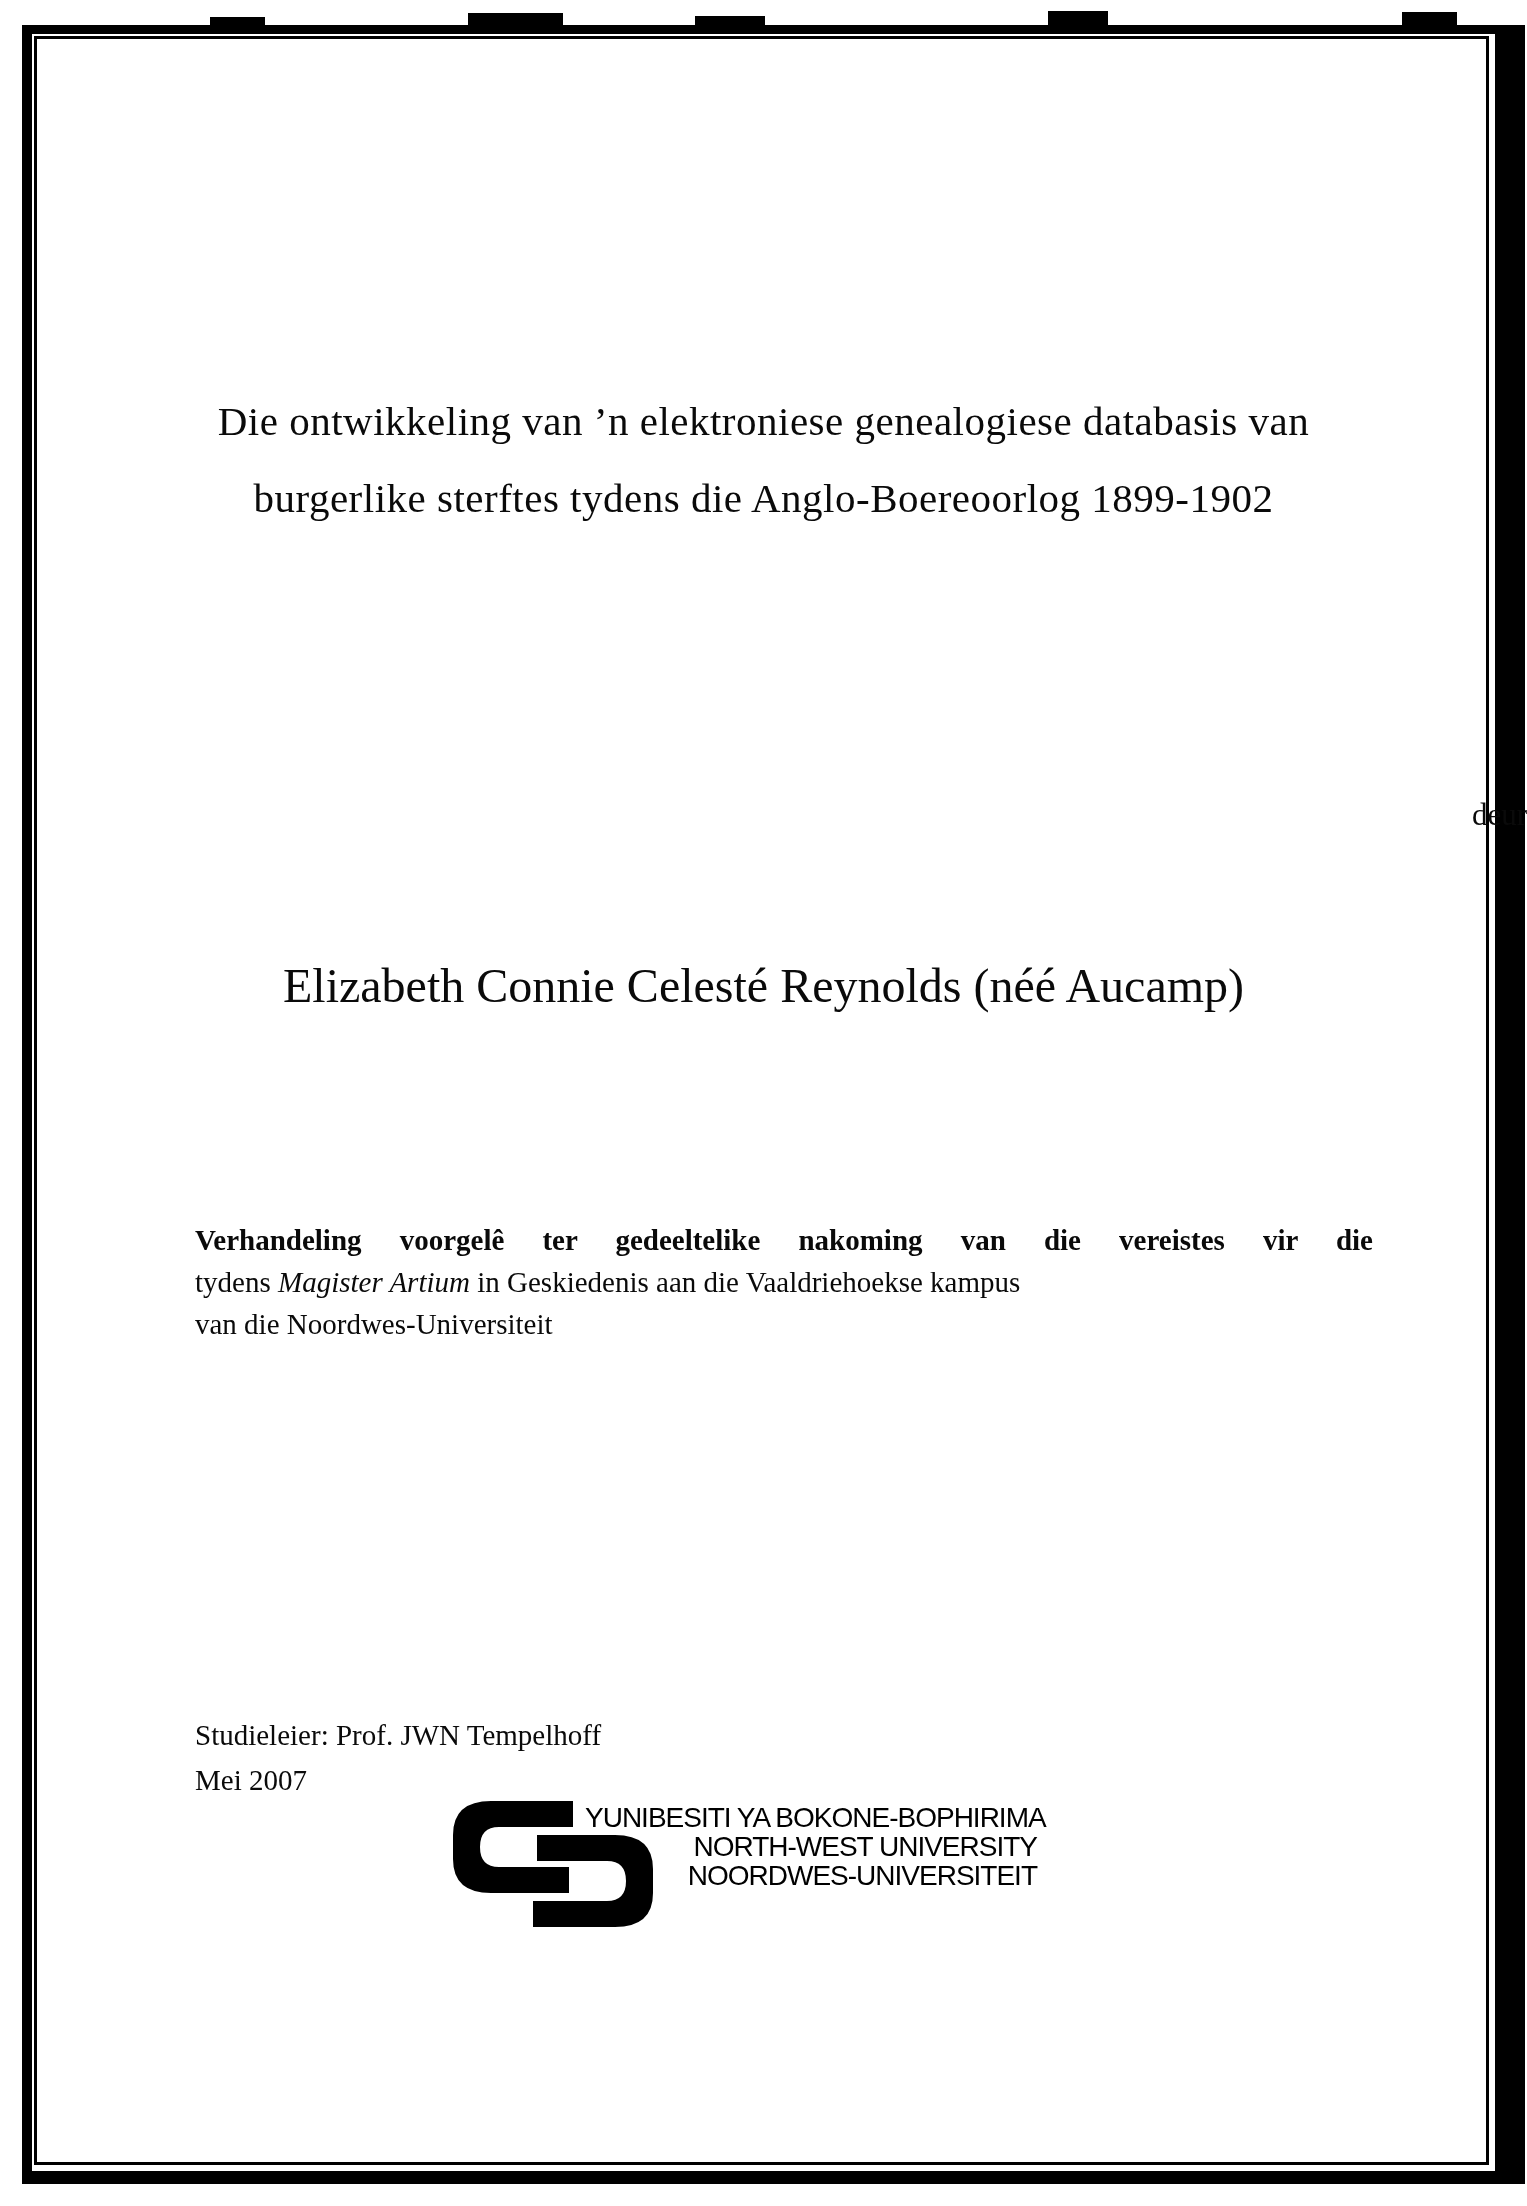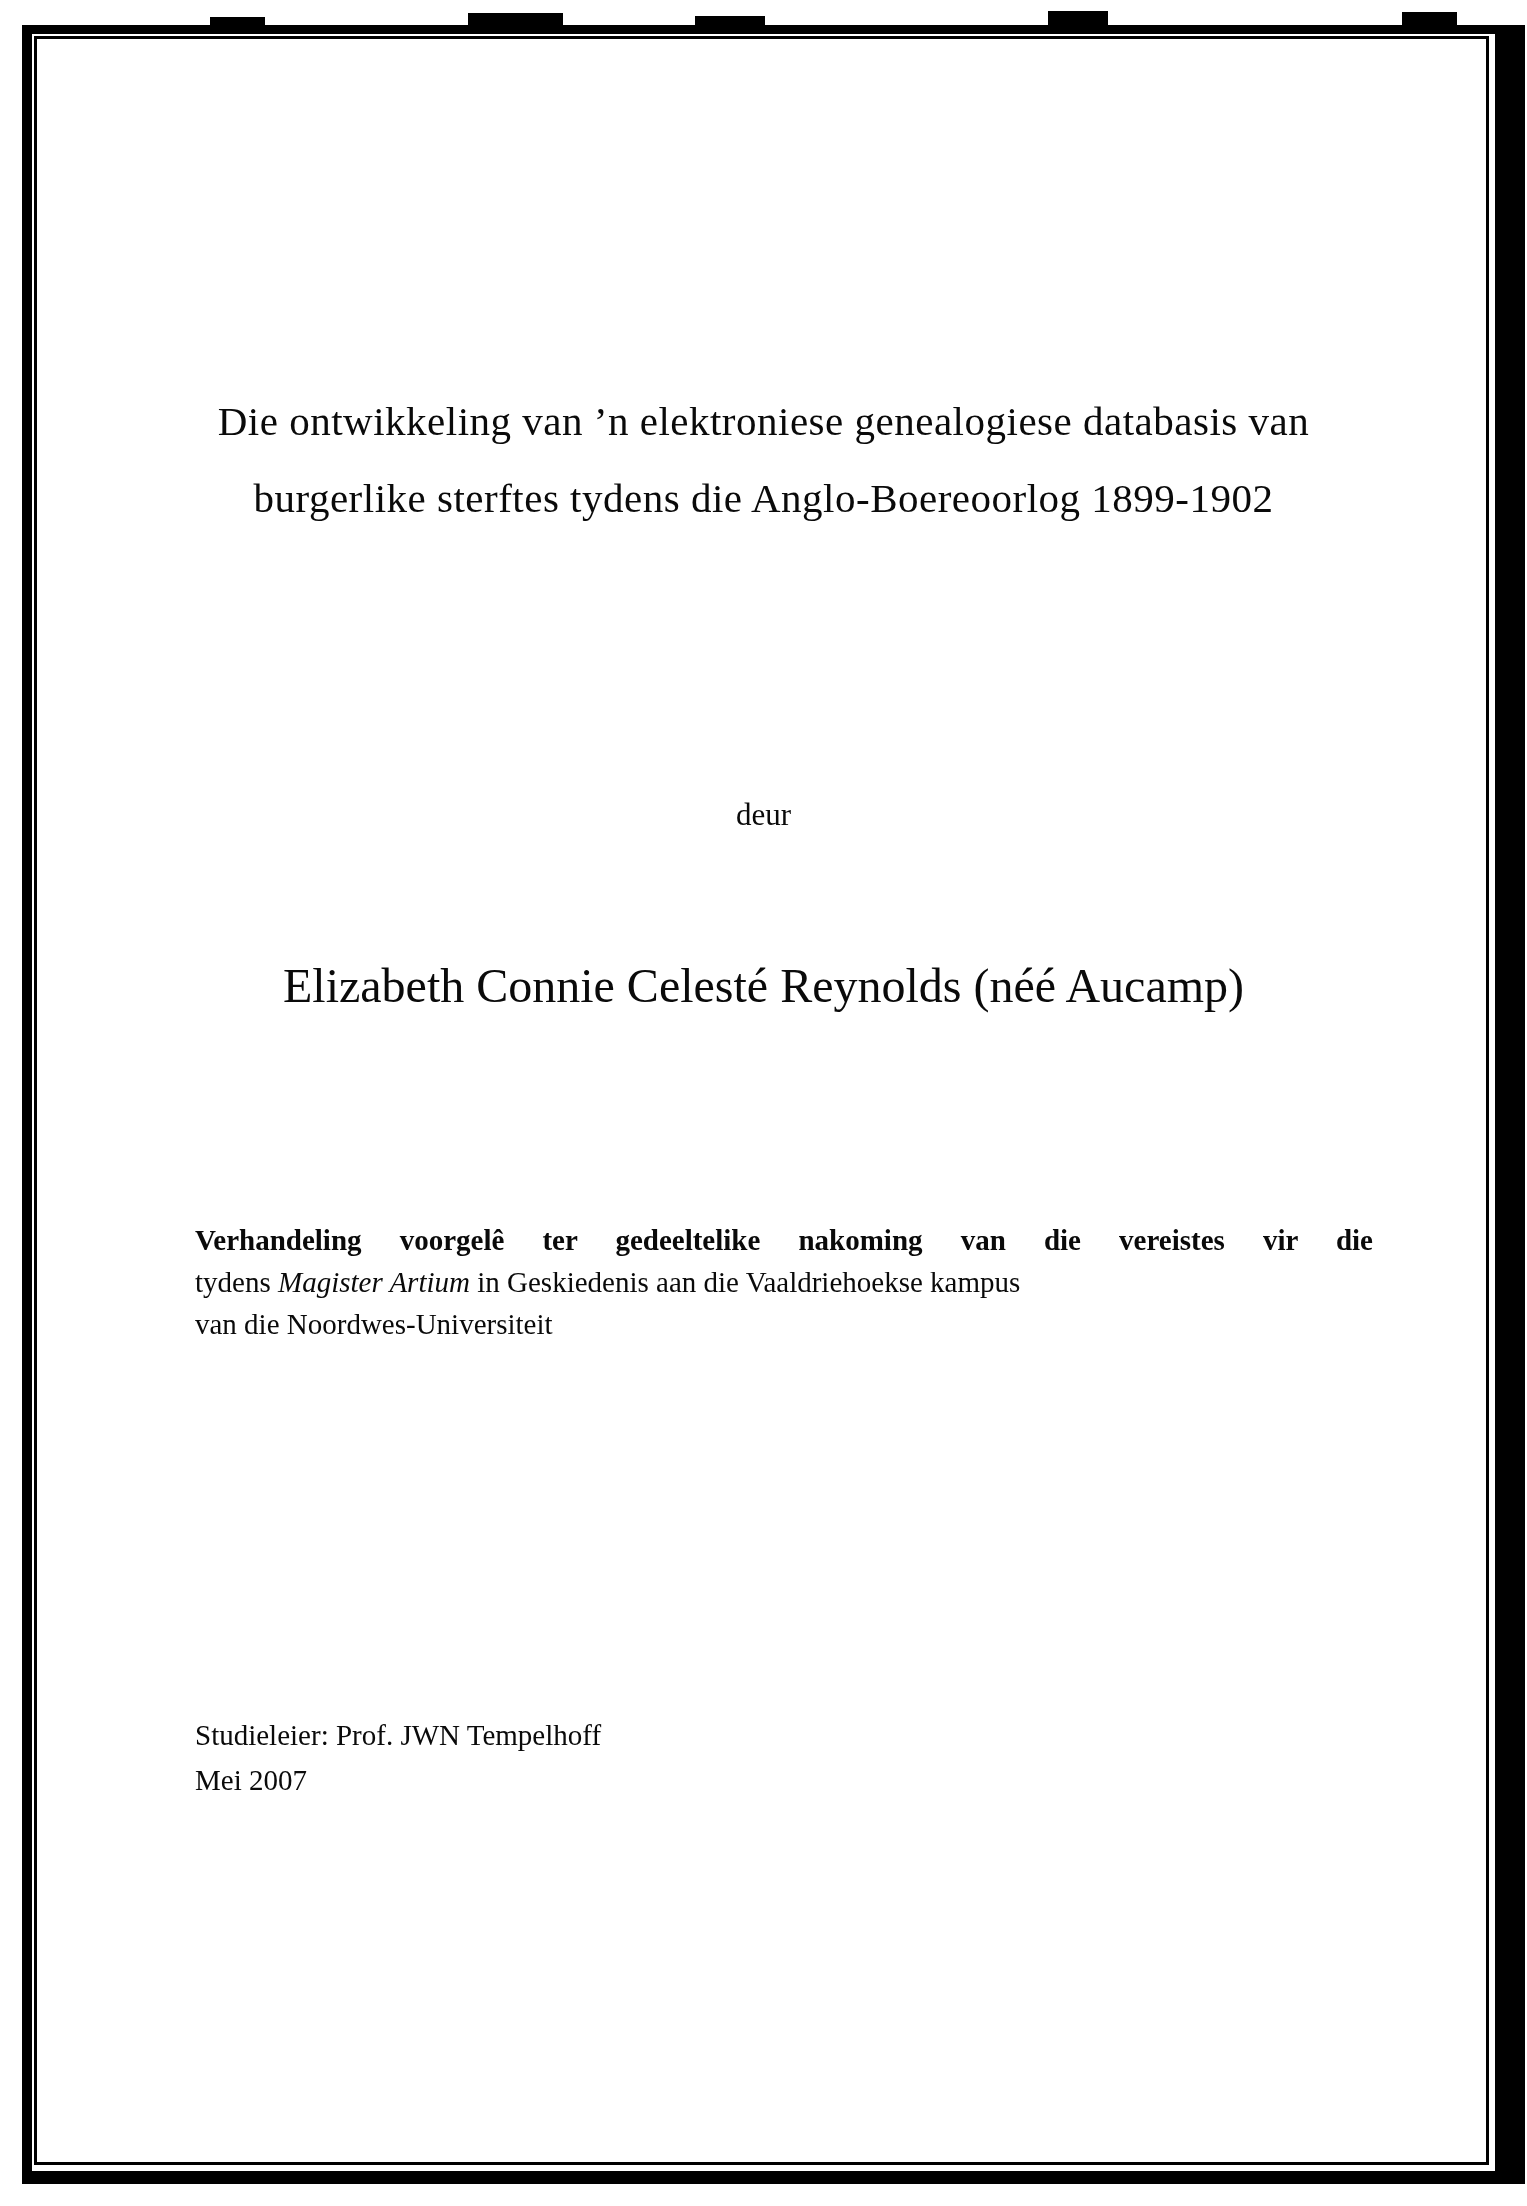--- a/index.html
+++ b/index.html
@@ -40,21 +40,21 @@
     width: 1307px;
     text-align: center;
     font-size: 41px;
     line-height: 77px;
     letter-spacing: 0.5px;
   }
   .byline {
     position: absolute;
     left: 0; top: 797px;
     width: 1527px;
-    text-align: center;
+    text-align: right;
     font-size: 31px;
   }
   .author {
     position: absolute;
     left: 0; top: 958px;
     width: 1527px;
     text-align: center;
     font-size: 48px;
   }
   .statement {
@@ -128,14 +128,25 @@
     <div class="justified">Verhandeling voorgelê ter gedeeltelike nakoming van die vereistes vir die</div>
     <div><span>tydens </span><span class="italic">Magister Artium</span><span> in Geskiedenis aan die Vaaldriehoekse kampus</span></div>
     <div>van die Noordwes-Universiteit</div>
   </div>
 
   <div class="supervisor-block">
     <div>Studieleier: Prof. JWN Tempelhoff</div>
     <div>Mei 2007</div>
   </div>
 
+  <div class="logo">
+    <svg class="logo-mark" viewBox="0 0 200 126" xmlns="http://www.w3.org/2000/svg" aria-hidden="true">
+      <path id="nwu-link" fill="#000" d="M 120 0 H 38 Q 0 0 0 34 V 58 Q 0 92 38 92 H 116 V 66 H 46 Q 27 66 27 46 Q 27 26 46 26 H 120 Z"></path>
+      <use href="#nwu-link" transform="rotate(180 100 63)"></use>
+    </svg>
+    <div class="logo-text">
+      <div>YUNIBESITI YA BOKONE-BOPHIRIMA</div>
+      <div>NORTH-WEST UNIVERSITY</div>
+      <div>NOORDWES-UNIVERSITEIT</div>
+    </div>
+  </div>
 
 </div>
 
 </body></html>

